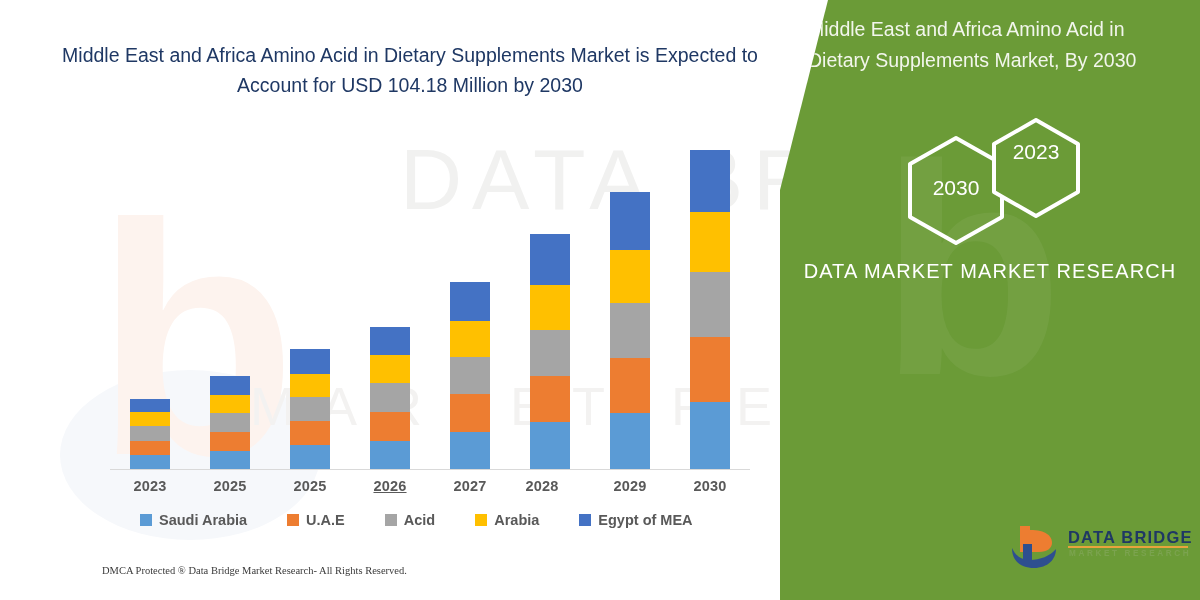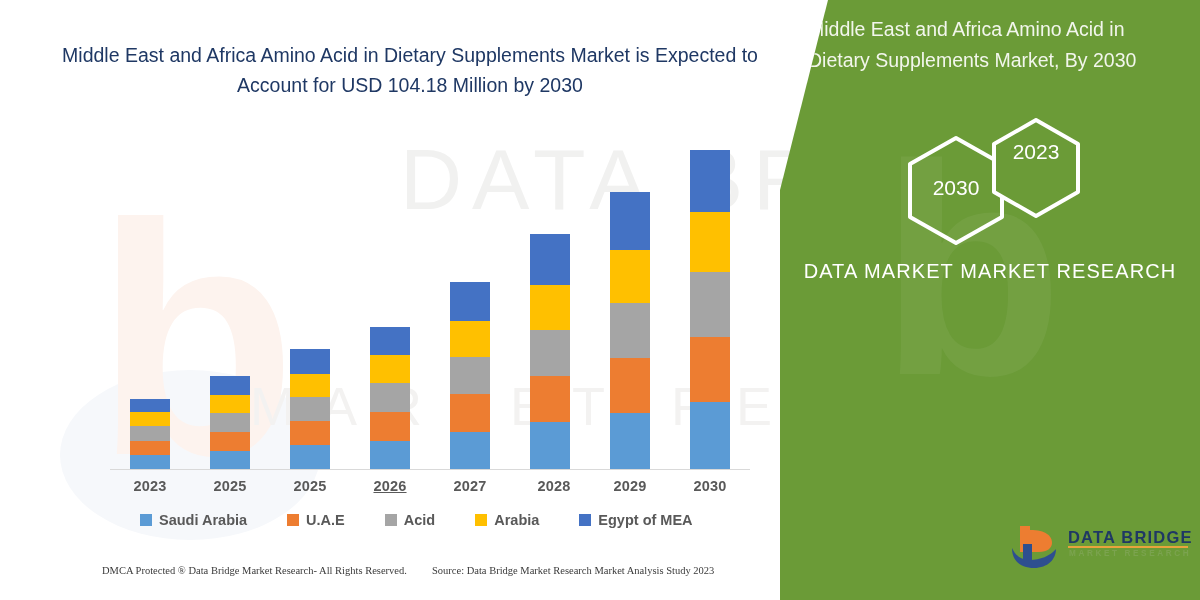--- a/index.html
+++ b/index.html
@@ -316,21 +316,21 @@
         <div class="seg" style="height: 62.15px; background: rgb(68, 114, 196);"></div>
       </div>
     </div>
   <div id="axis-line"></div>
   <div id="x-labels">
       <div class="xlab" style="left: 0px;">2023</div>
       <div class="xlab" style="left: 80px;">2025</div>
       <div class="xlab" style="left: 160px;">2025</div>
       <div class="xlab" style="left: 240px; text-decoration: underline;">2026</div>
       <div class="xlab" style="left: 320px;">2027</div>
-      <div class="xlab" style="left: 404px;">2028</div>
+      <div class="xlab" style="left: 392px;">2028</div>
       <div class="xlab" style="left: 480px;">2029</div>
       <div class="xlab" style="left: 560px;">2030</div>
     </div>
 
   <div id="legend">
       <div class="legend-item">
         <span class="legend-swatch" style="background: rgb(91, 155, 213);"></span>
         <span class="legend-label">Saudi Arabia</span>
       </div>
       <div class="legend-item">
@@ -346,21 +346,20 @@
         <span class="legend-label">Arabia</span>
       </div>
       <div class="legend-item">
         <span class="legend-swatch" style="background: rgb(68, 114, 196);"></span>
         <span class="legend-label">Egypt of MEA</span>
       </div>
     </div>
 
   <div id="footer">
     <div id="dmca">DMCA Protected ® Data Bridge Market Research- All Rights Reserved.</div>
-    <div id="source">Source: Data Bridge Market Research  Market Analysis Study 2023</div>
   </div>
 </div>
 
 <div id="green-panel">
   <div id="green-bg-b">b</div>
   <div id="green-title">Middle East and Africa Amino Acid in Dietary Supplements Market, By 2030</div>
 
   <div id="hexes">
     <svg width="230" height="135" viewBox="0 0 230 135">
       <polygon points="66,20 112,46 112,99 66,125 20,99 20,46" fill="none" stroke="#ffffff" stroke-width="4" stroke-linejoin="round"></polygon>

